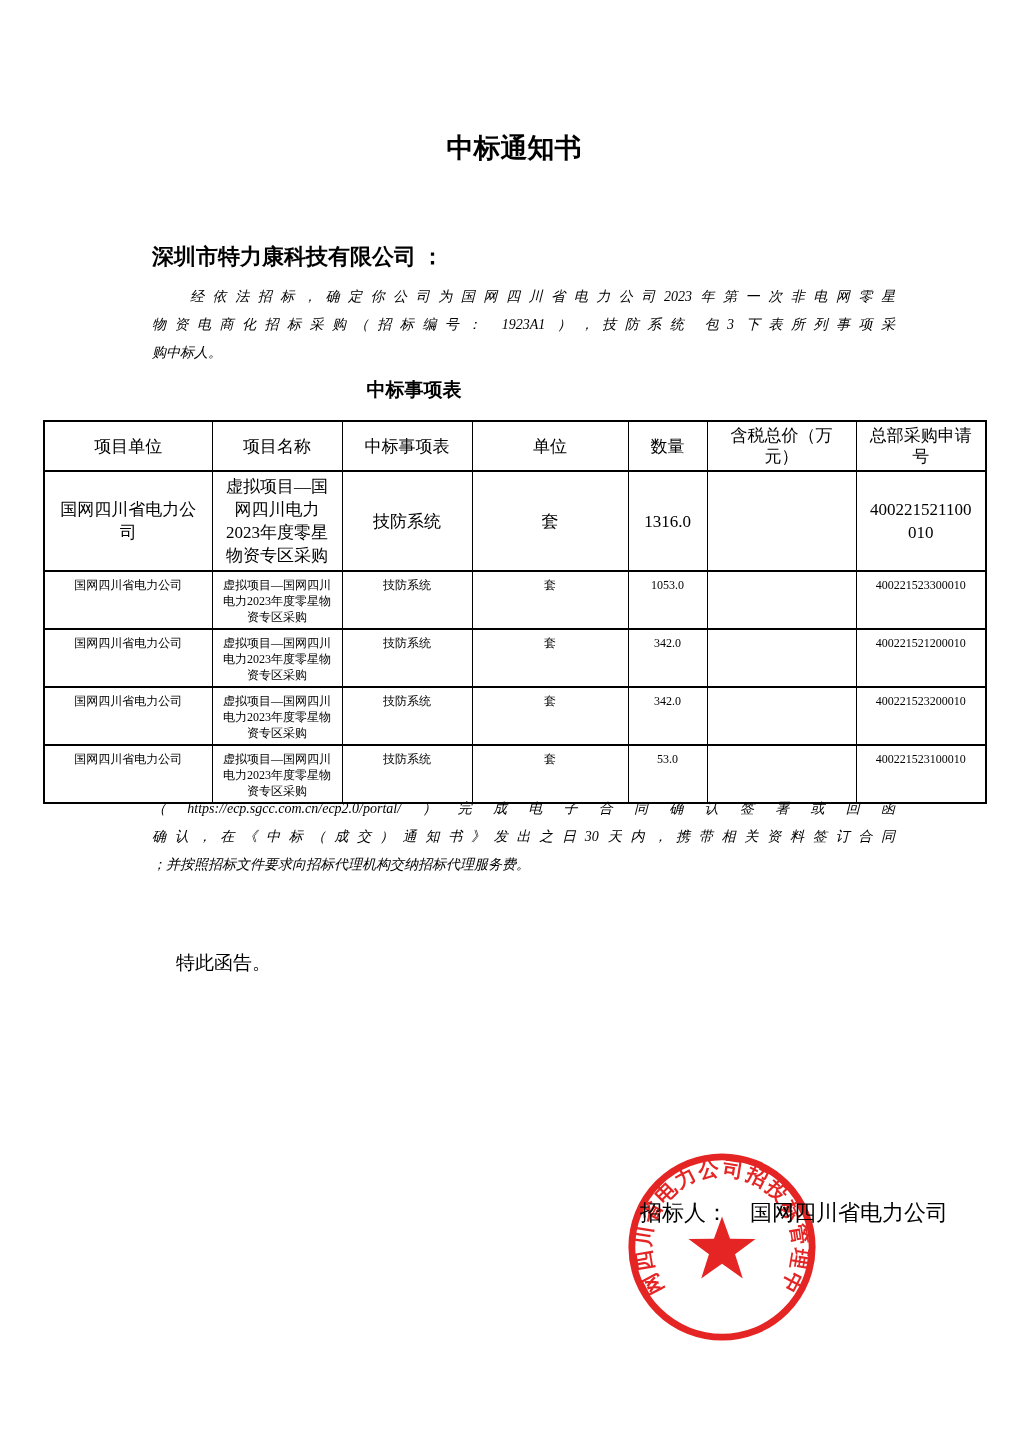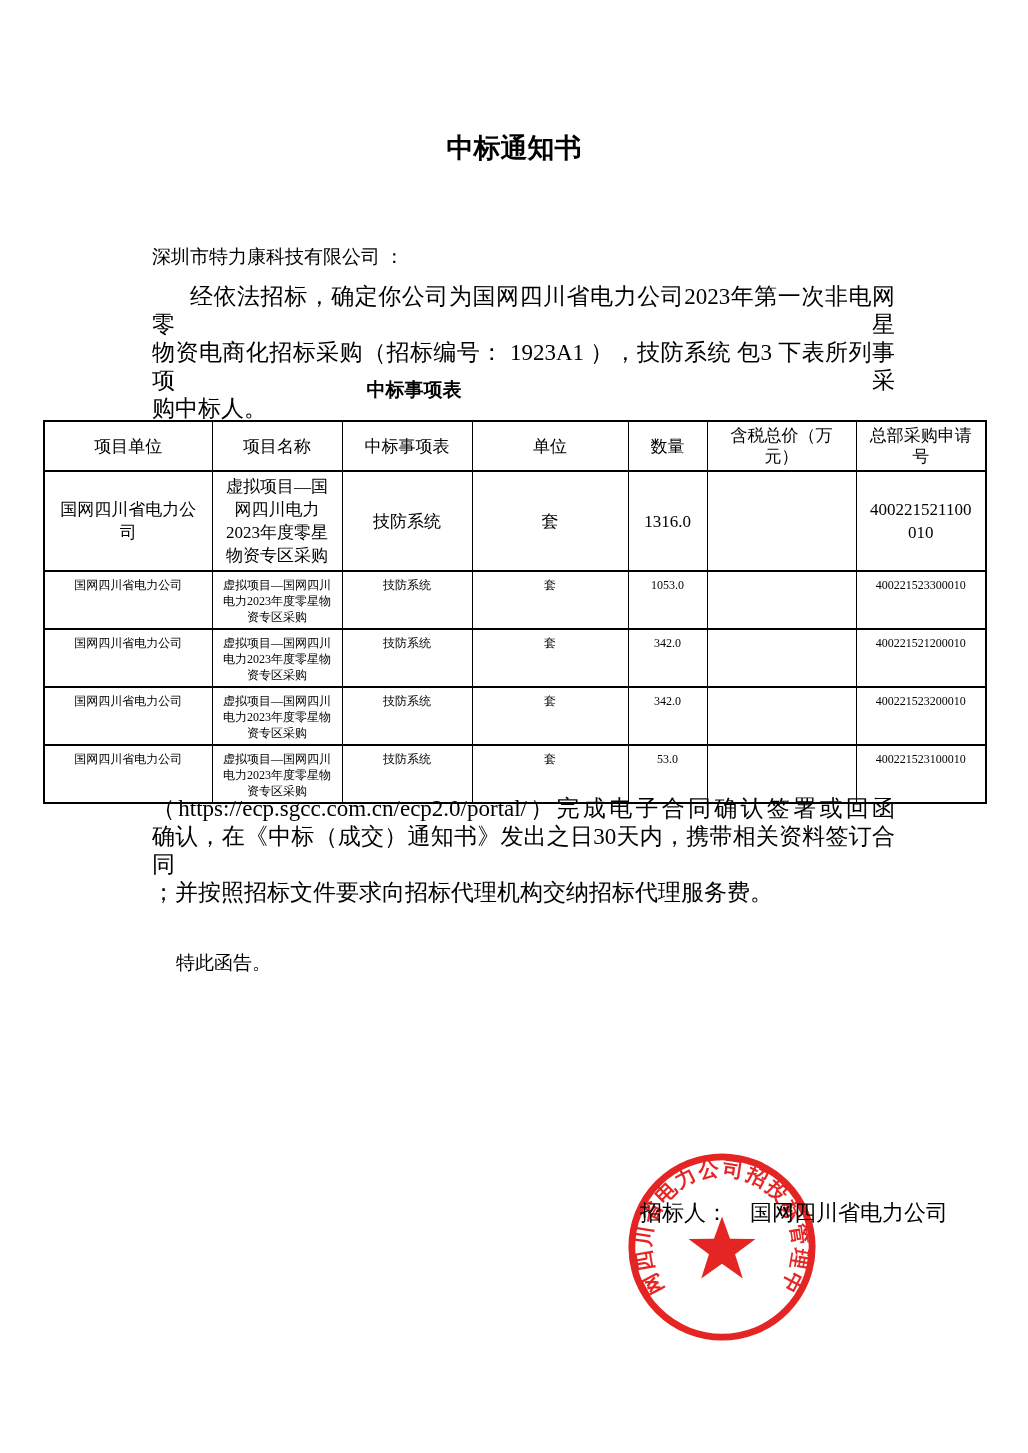--- a/index.html
+++ b/index.html
@@ -12,23 +12,23 @@
   .page {
     position:relative; width:1028px; height:1453px;
     background:#ffffff; overflow:hidden;
   }
   .doc-title {
     position:absolute; top:130px; left:0; width:1028px;
     text-align:center; font-size:27px; font-weight:bold;
   }
   .recipient {
     position:absolute; top:244px; left:152px; width:743px;
-    font-size:19px; line-height:26px;
+    font-size:22px; line-height:26px;font-weight:bold;
   }
-  .para { position:absolute; left:152px; width:743px; font-size:23px; }
+  .para { position:absolute; left:152px; width:743px; font-size:14px;font-style:italic; }
   .para1 { top:283px; }
   .para2 { top:795px; }
   .pline { line-height:28px; text-align:justify; text-align-last:justify; }
   .pline.last { text-align-last:left; }
   .pline.indent { text-indent:38px; }
   .table-title {
     position:absolute; top:377px; left:0; width:828px;
     text-align:center; font-size:19px; font-weight:bold;
   }
   table.award {

